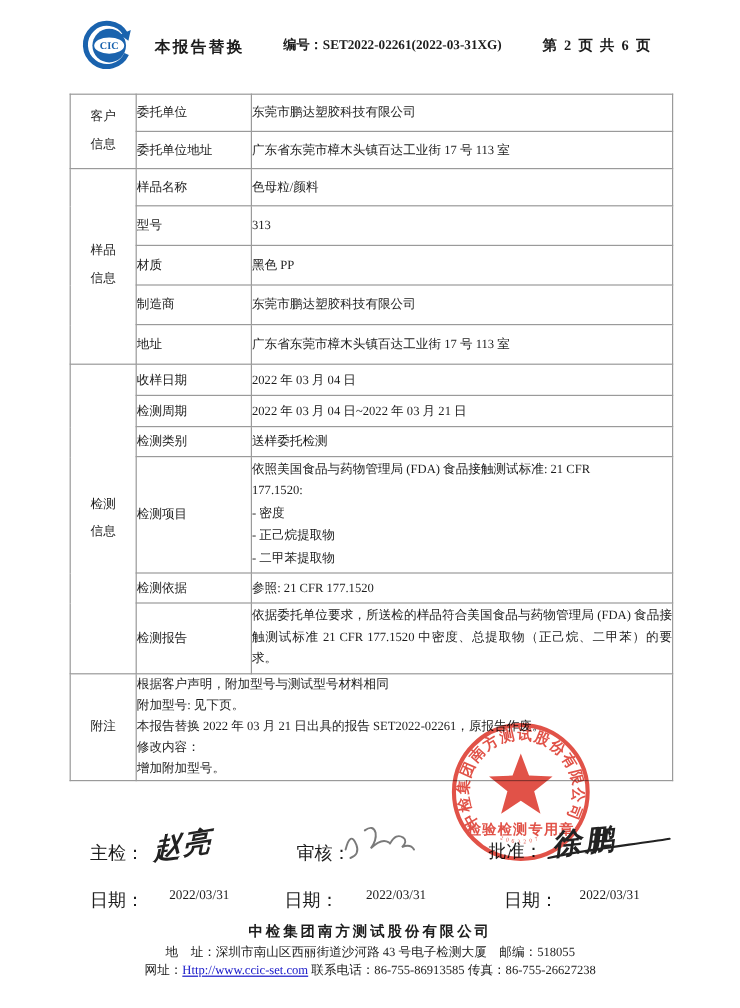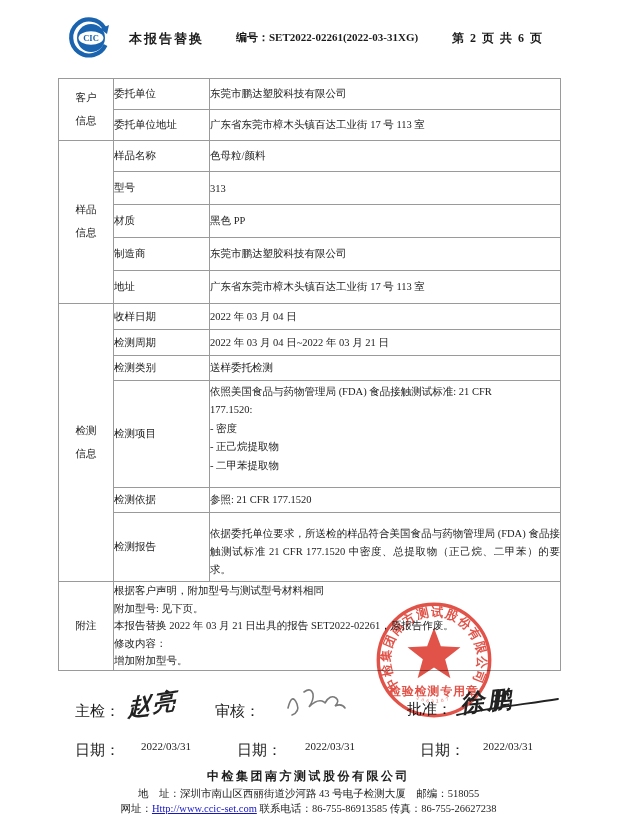--- a/index.html
+++ b/index.html
@@ -21,22 +21,22 @@
     position:absolute;left:58px;top:78px;width:503px;
     border-collapse:collapse;table-layout:fixed;
   }
   table.report td{
     border:1px solid #9a9a9a;font-size:10.5px;vertical-align:middle;
     padding:0;overflow:hidden;
   }
   td.sec{width:54px;text-align:center;white-space:pre-line;line-height:2.15;}
   td.lbl{width:95px;padding-left:9px;}
   td.val{padding-left:12px;padding-right:8px;}
-  td.val.multi{white-space:pre-line;line-height:18.4px;padding-top:2px;padding-bottom:12px;}
-  td.val.concl{line-height:18px;text-align:justify;padding-top:12px;padding-bottom:2px;}
+  td.val.multi{white-space:pre-line;line-height:18.4px;padding-top:2px;padding-bottom:2px;}
+  td.val.concl{line-height:18px;text-align:justify;padding-top:2px;padding-bottom:2px;}
   td.notes{white-space:pre-line;line-height:17.5px;padding-left:9px;padding-right:8px;}
   tr.r31{height:31px;} tr.r33{height:33px;} tr.r26{height:26px;} tr.r25{height:25px;}
   tr.r93{height:93px;} tr.r55{height:55px;} tr.r87{height:87px;}
 
   
   .sig-label{font-size:15px;}
   .hand-sign{font-size:23px;font-weight:700;font-style:italic;color:#222;
     transform:rotate(-9deg) skewX(-8deg);transform-origin:left bottom;display:inline-block;
     letter-spacing:2px;}
   .date-val{font-size:11px;}
@@ -146,21 +146,21 @@
 增加附加型号。</td>
   </tr>
 </tbody>
   </table>
 
 <div class="abs sig-label" style="left:75px;top:702px;">主检：</div>
 <div class="abs" style="left:128px;top:693px;">
   <span class="hand-sign">赵亮</span>
 </div>
 
-<div class="abs sig-label" style="left:215px;top:702px;">审核：</div>
+<div class="abs sig-label" style="left:247px;top:702px;">审核：</div>
 <div class="abs" style="left:280px;top:686px;width:72px;height:36px;">
   <svg width="72" height="36" viewBox="0 0 72 36">
     <path d="M8 22 q4 -16 9 -4 q3 8 -5 11 M24 6 q7 -5 9 2 q1 6 -4 13 q9 -9 15 -5 M45 17 q5 -9 11 -5 q4 3 -1 8 q7 -3 10 2" fill="none" stroke="#7a7a7a" stroke-width="1.6" stroke-linecap="round"></path>
   </svg>
 </div>
 
 <div class="abs sig-label" style="left:407px;top:700px;z-index:2;">批准：</div>
 <div class="abs" style="left:455px;top:682px;width:105px;height:42px;z-index:7;">
   <svg width="105" height="42" viewBox="0 0 105 42">
     <text x="6" y="30" font-size="24" font-style="italic" font-weight="700" font-family="Liberation Serif, serif" fill="#222" letter-spacing="3" transform="rotate(-6 6 30)">徐鹏</text>

